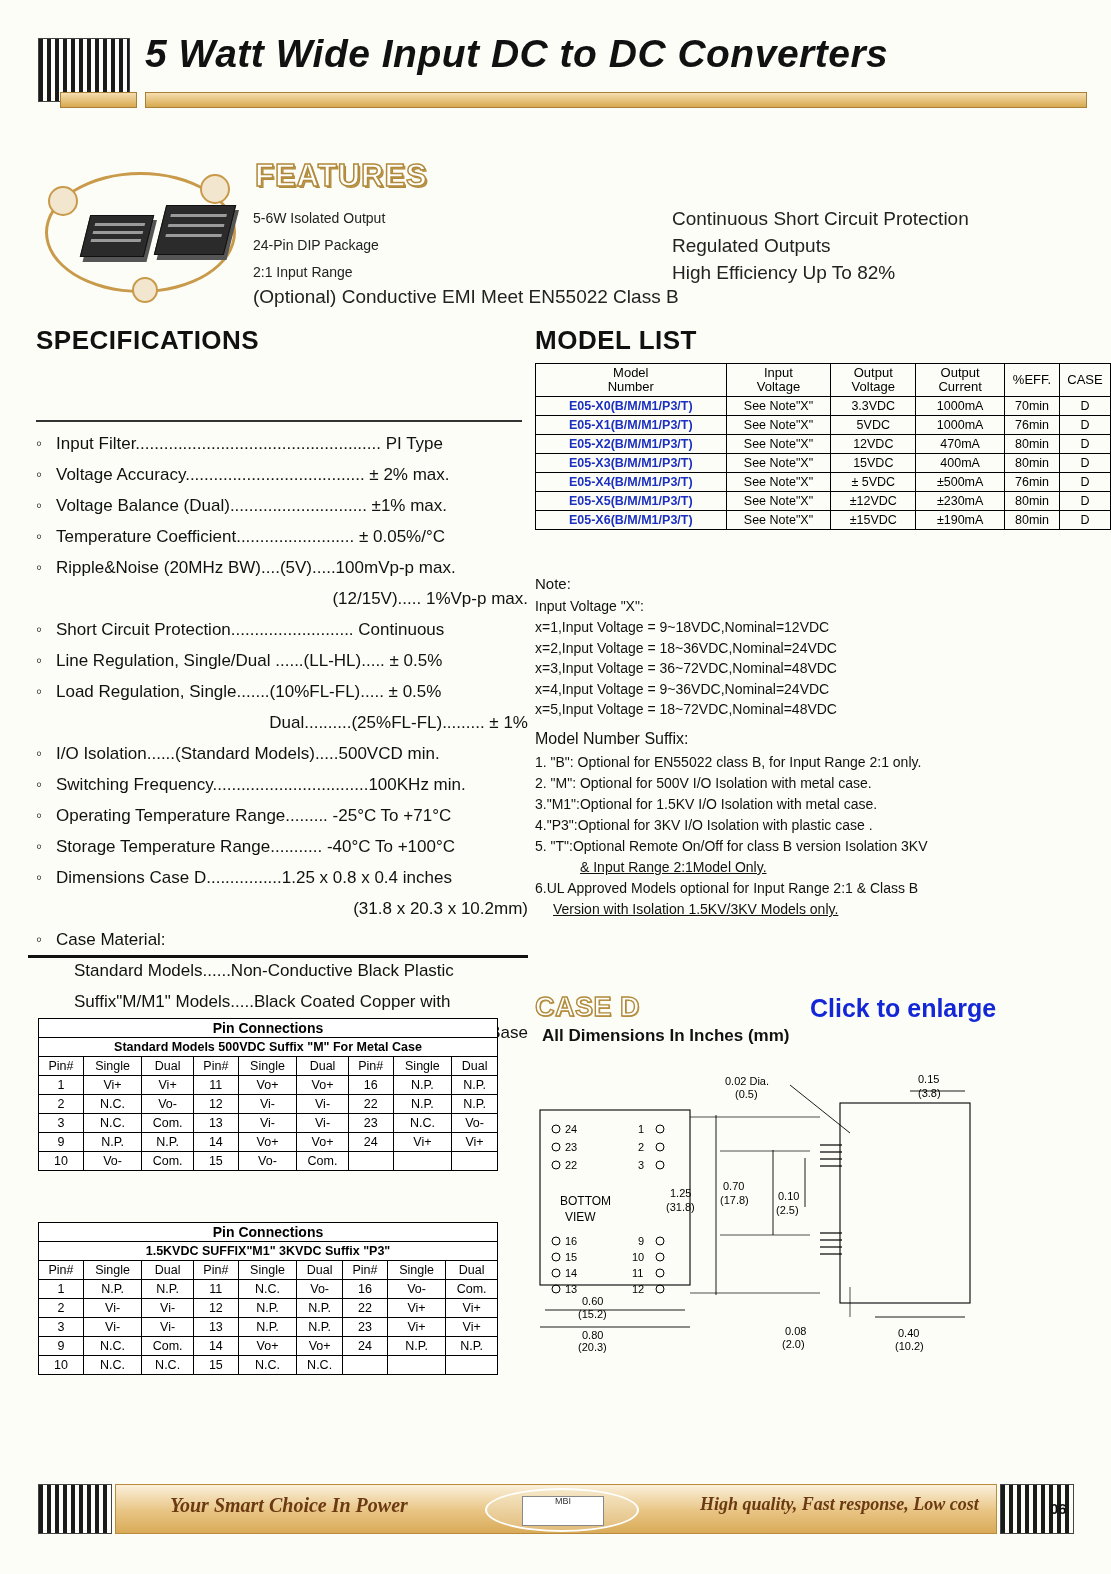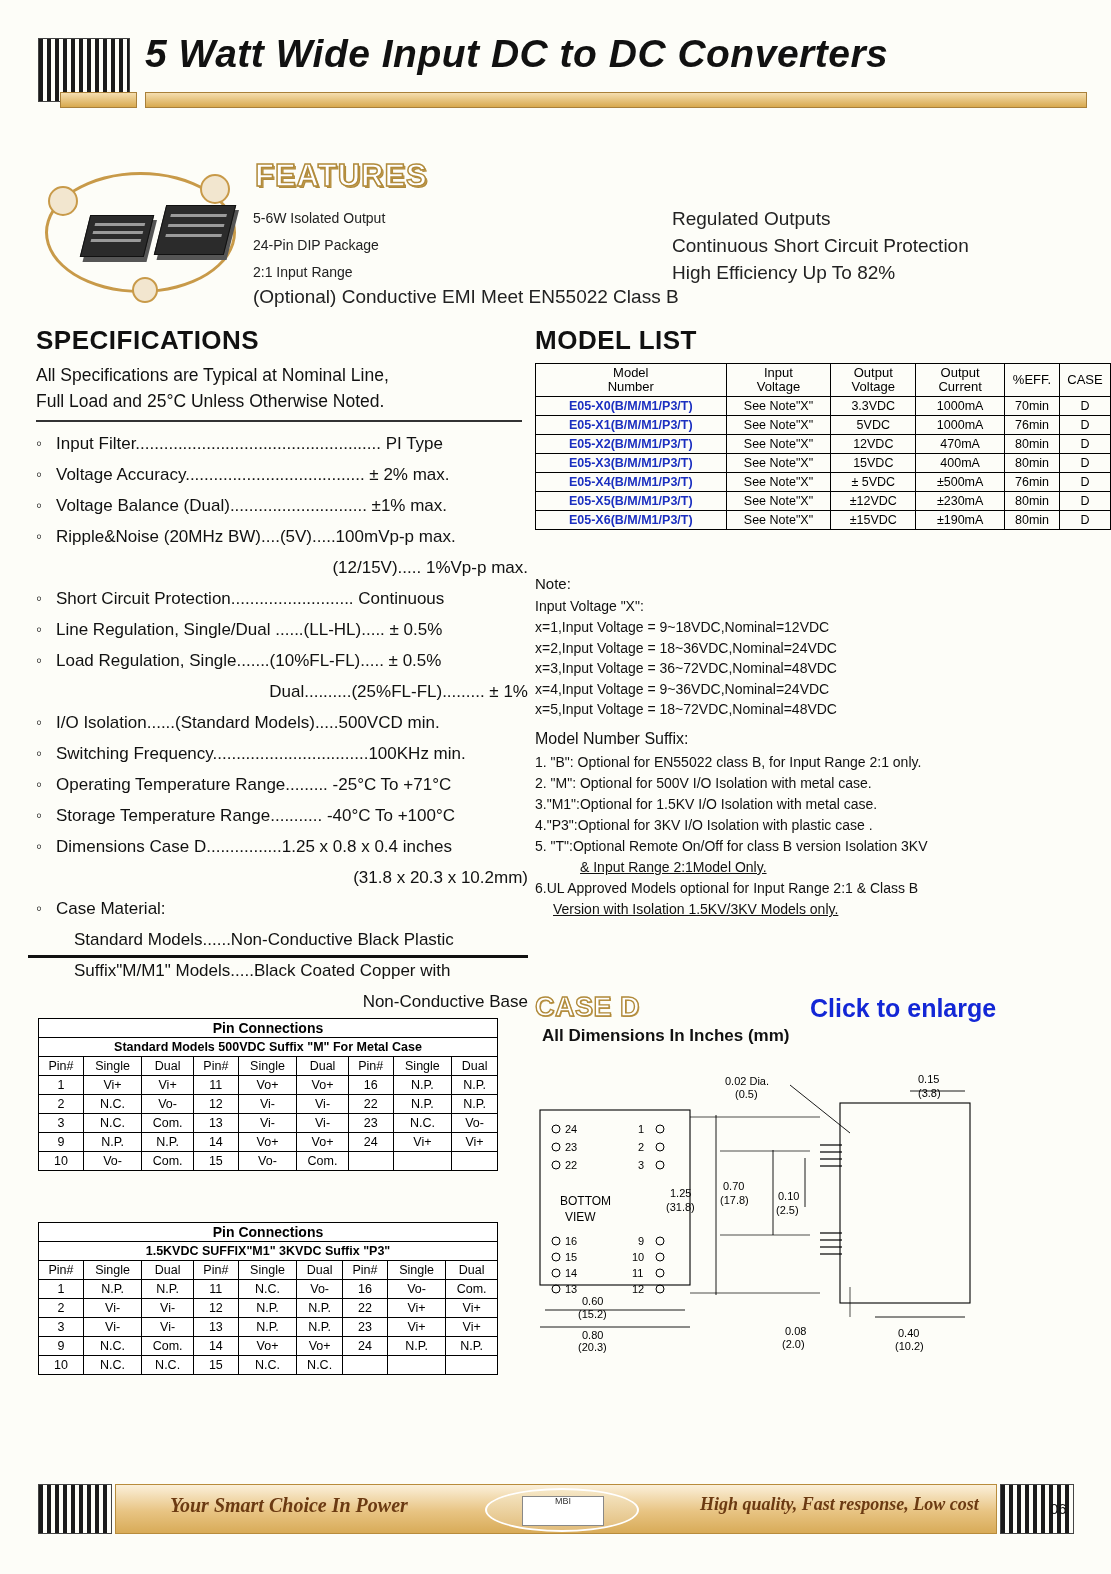--- a/index.html
+++ b/index.html
@@ -96,21 +96,21 @@
   .footer-right{position:absolute;left:970px;top:4px;width:72px;height:48px;
     background:repeating-linear-gradient(to right,#1a1a1a 0 4px,#fdfdf8 4px 8px);border:1px solid #444;}
   .footer-slogan{position:absolute;left:140px;top:14px;font-family:"Liberation Serif",serif;
     font-style:italic;font-weight:bold;font-size:20px;color:#6b3a12;}
   .footer-slogan2{position:absolute;left:670px;top:14px;font-family:"Liberation Serif",serif;
     font-style:italic;font-weight:bold;font-size:18px;color:#6b3a12;}
   .footer-logo{position:absolute;left:455px;top:8px;width:150px;height:40px;border:2px solid #fff;border-radius:50%;
     background:linear-gradient(to bottom,#f6e7c6,#e2bd7c);}
   .footer-logo-inner{position:absolute;left:35px;top:6px;width:80px;height:28px;background:#fff;border:1px solid #888;
     font-size:9px;text-align:center;color:#333;line-height:9px;overflow:hidden;}
-  .footer-page{position:absolute;left:1020px;top:20px;font-size:15px;font-weight:normal;color:#111;}
+  .footer-page{position:absolute;left:1020px;top:20px;font-size:15px;font-weight:bold;color:#111;}
 </style>
 </head>
 <body>
 
 <div class="page">
 
   <div class="header">
     <div class="barcode"></div>
     <div class="header-title">5 Watt Wide Input DC to DC Converters</div>
     <div class="header-rule-left"></div>
@@ -134,36 +134,33 @@
     </div>
   </div>
 
   <div class="features-title">FEATURES</div>
   <div class="feat-col-a">
     <div>5-6W Isolated Output</div>
     <div>24-Pin DIP Package</div>
     <div>2:1 Input Range</div>
   </div>
   <div class="feat-col-b">
+    <div>Continuous Short Circuit Protection</div>
     <div>Regulated Outputs</div>
-    <div>Continuous Short Circuit Protection</div>
     <div>High Efficiency Up To 82%</div>
   </div>
   <div class="feat-last">(Optional) Conductive EMI Meet EN55022  Class  B</div>
 
   <div class="spec-title">SPECIFICATIONS</div>
-  <div class="spec-note">
-    <div>All Specifications are Typical at Nominal Line,</div>
-    <div>Full Load and 25°C Unless Otherwise Noted.</div>
-  </div>
   <div class="spec-hr"></div>
   <div class="spec-list">
     <div class="row">Input Filter.................................................... PI Type</div>
     <div class="row">Voltage Accuracy...................................... ± 2% max.</div>
     <div class="row">Voltage Balance (Dual)............................. ±1% max.</div>
+    <div class="row">Temperature Coefficient......................... ± 0.05%/°C</div>
     <div class="row">Ripple&amp;Noise (20MHz BW)....(5V).....100mVp-p max.</div>
     <div class="cont">(12/15V)..... 1%Vp-p max.</div>
     <div class="row">Short Circuit Protection.......................... Continuous</div>
     <div class="row">Line Regulation, Single/Dual ......(LL-HL)..... ± 0.5%</div>
     <div class="row">Load Regulation, Single.......(10%FL-FL)..... ± 0.5%</div>
     <div class="cont">Dual..........(25%FL-FL)......... ± 1%</div>
     <div class="row">I/O Isolation......(Standard  Models).....500VCD min.</div>
     <div class="row">Switching Frequency.................................100KHz min.</div>
     <div class="row">Operating Temperature Range......... -25°C To +71°C</div>
     <div class="row">Storage Temperature Range........... -40°C To +100°C</div>

